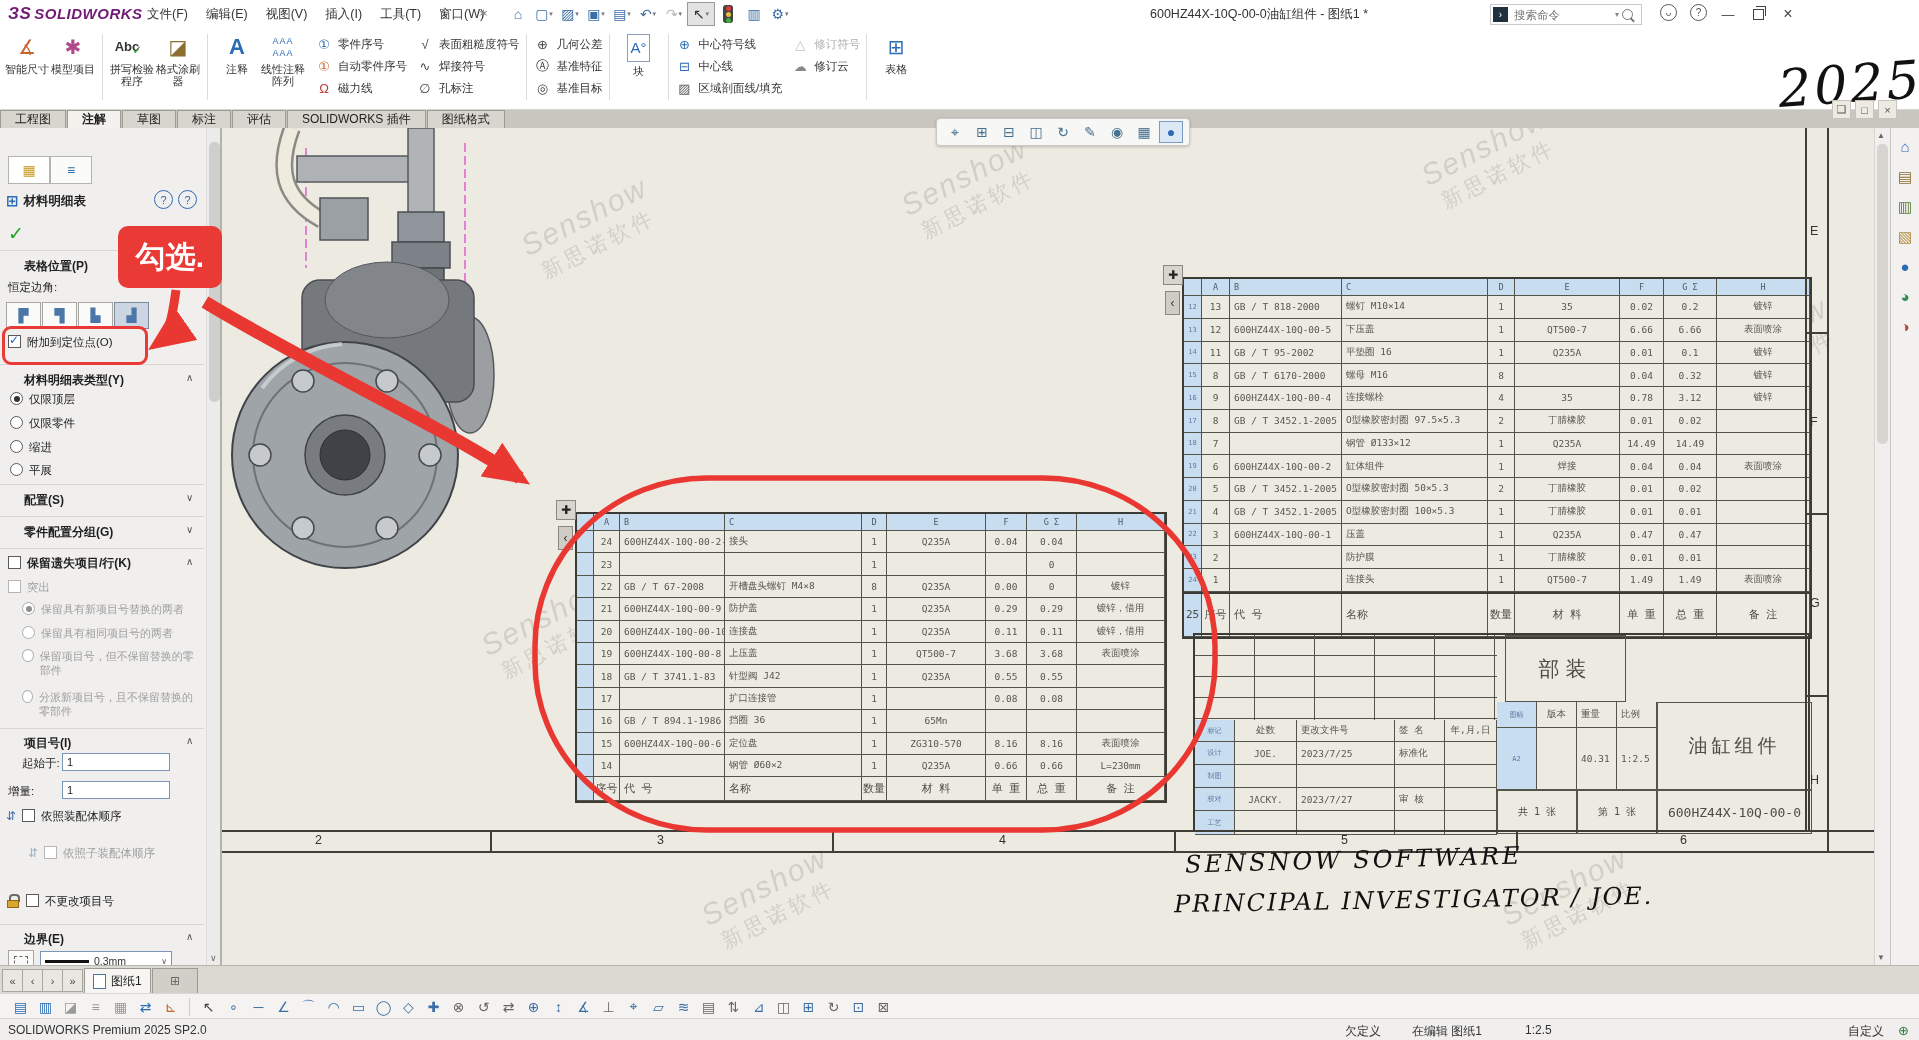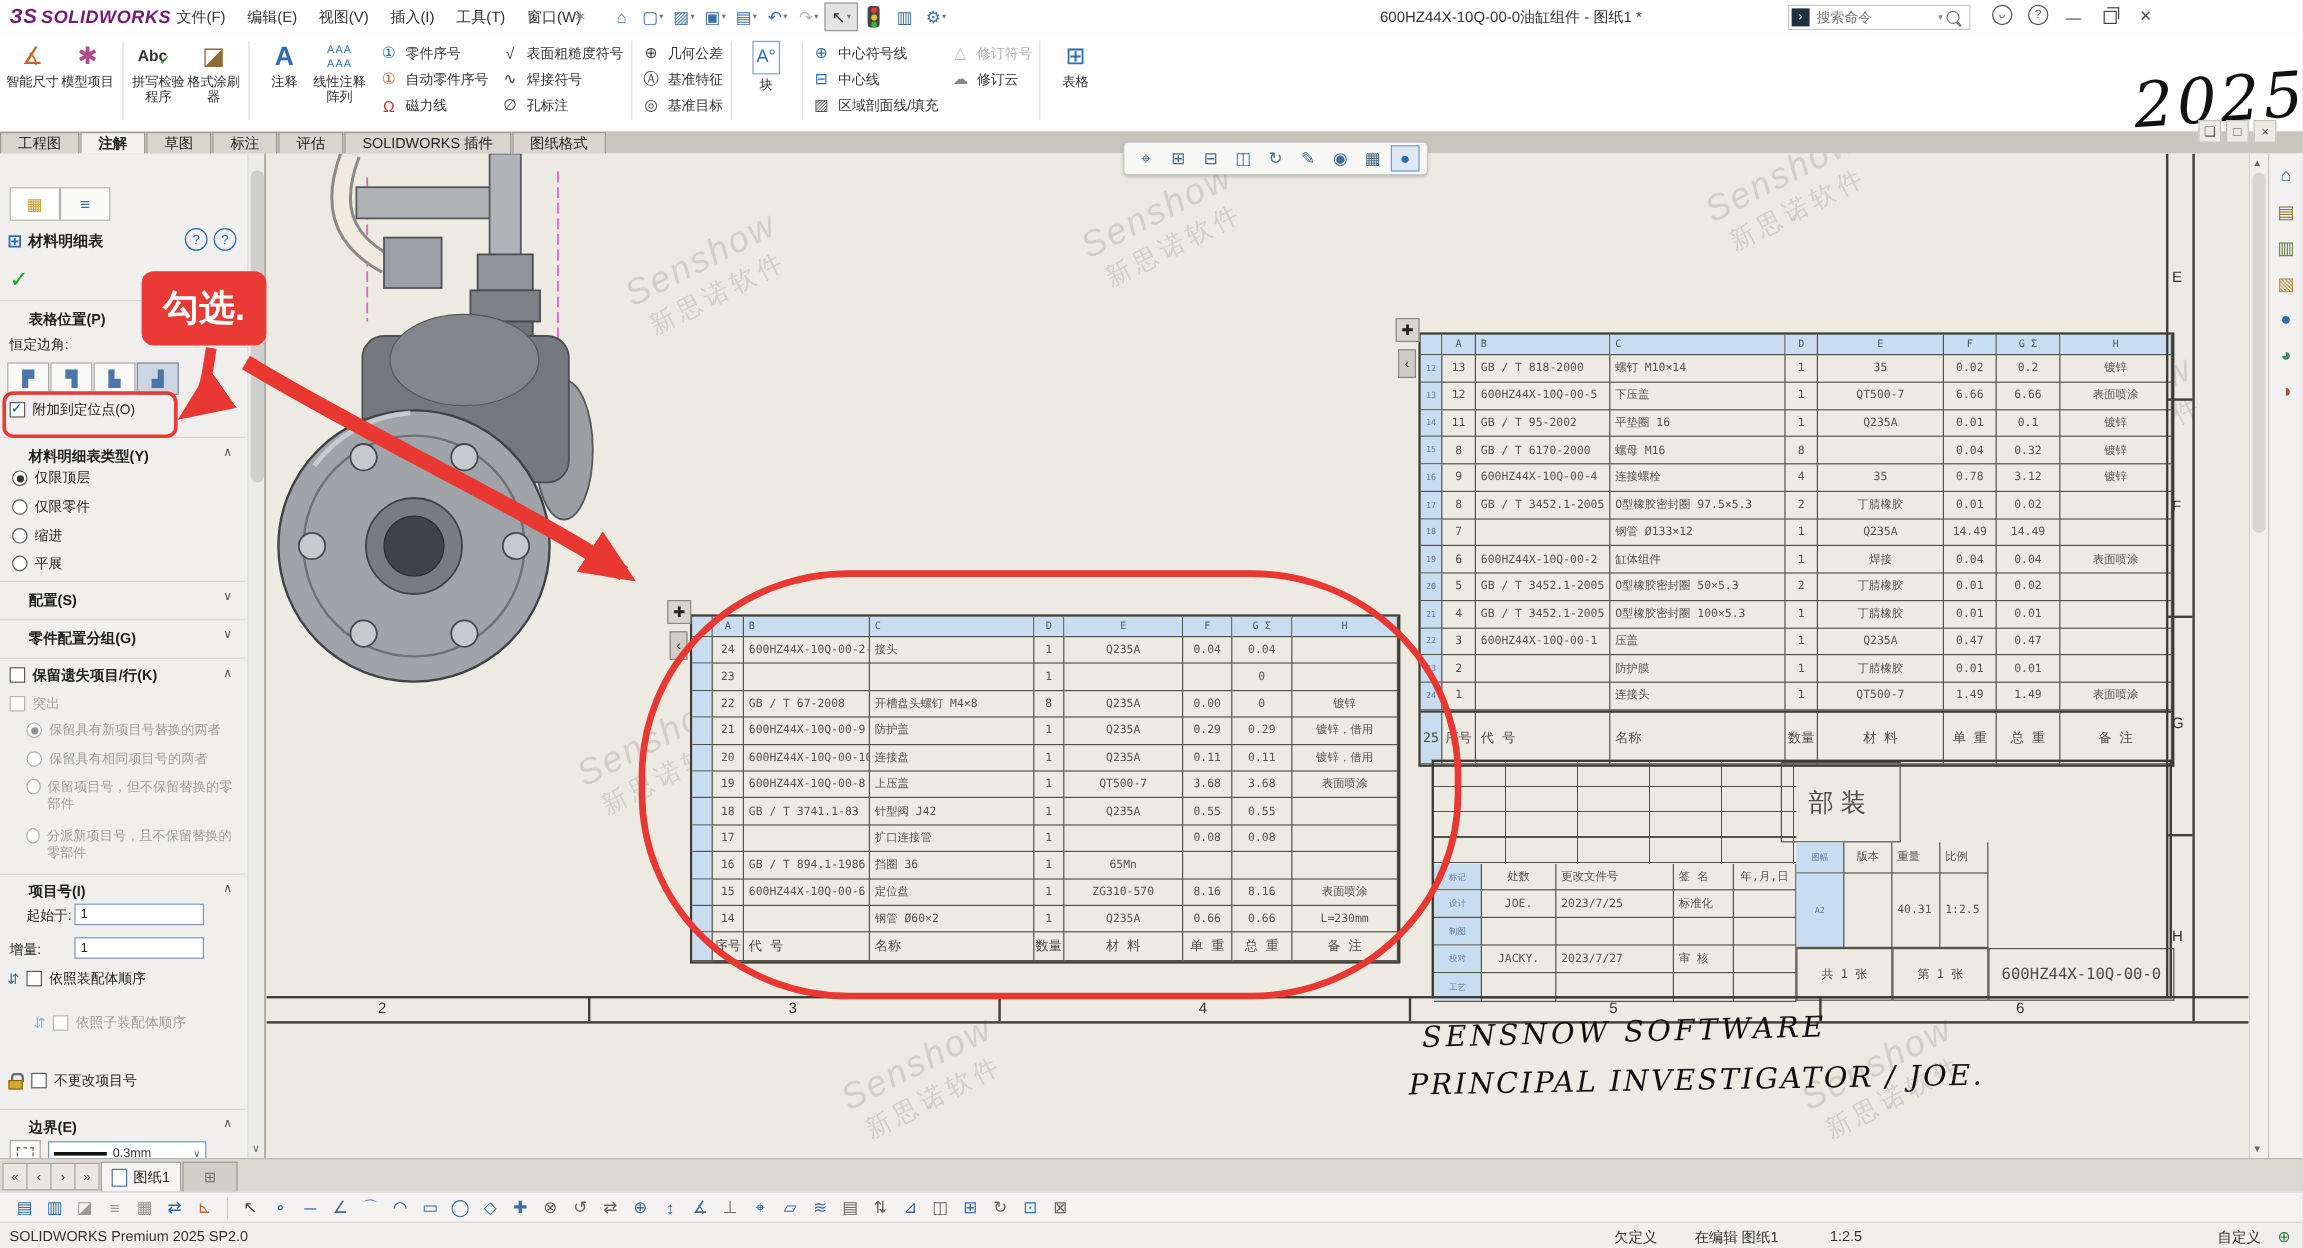--- a/index.html
+++ b/index.html
@@ -874,35 +874,36 @@
             <div class="tcell c4"></div>
           </div>
         <div class="trow" style="grid-template-columns:40px 62px 98px 50px 52px;height:24px;font-size:9.5px;">
             <div class="tcell c0">工艺</div>
             <div class="tcell c1"></div>
             <div class="tcell c2"></div>
             <div class="tcell c3"></div>
             <div class="tcell c4"></div>
           </div>
       </div>
-      <div class="cell abs" style="left:289px;top:0;width:100px;height:67px;font-size:21px;letter-spacing:6px;">部装</div>
+      <div class="cell abs" style="left:310px;top:0;width:121px;height:67px;font-size:21px;letter-spacing:6px;">部装</div>
       <div class="abs" style="left:302px;top:67px;width:160px;">
         <div class="trow" style="grid-template-columns:40px 40px 40px 40px;height:26px;font-size:9px;">
             <div class="tcell c0">图幅</div>
             <div class="tcell c1">版本</div>
             <div class="tcell c2">重量</div>
             <div class="tcell c3">比例</div>
           </div>
         <div class="trow" style="grid-template-columns:40px 40px 40px 40px;height:62px;font-size:10px;">
             <div class="tcell c0">A2</div>
             <div class="tcell c1"></div>
             <div class="tcell c2">40.31</div>
             <div class="tcell c3">1:2.5</div>
           </div>
       </div>
+      <div class="cell abs" style="left:462px;top:67px;width:155px;height:88px;font-size:19px;letter-spacing:4px;">油缸组件</div>
       <div class="cell abs" style="left:302px;top:155px;width:80px;height:44px;font-size:10px;">共 1 张</div>
       <div class="cell abs" style="left:382px;top:155px;width:80px;height:44px;font-size:10px;">第 1 张</div>
       <div class="cell abs" style="left:462px;top:155px;width:155px;height:44px;font-size:13px;">600HZ44X-10Q-00-0</div>
     </div>
 
     <div class="zoneline-h" style="left:0;top:702px;width:1652px;"></div>
     <div class="zoneline-h" style="left:0;top:723px;width:1652px;"></div>
     <div class="zoneline-v" style="left:268px;top:702px;height:21px;"></div>
     <div class="zoneline-v" style="left:610px;top:702px;height:21px;"></div>
     <div class="zoneline-v" style="left:952px;top:702px;height:21px;"></div>

